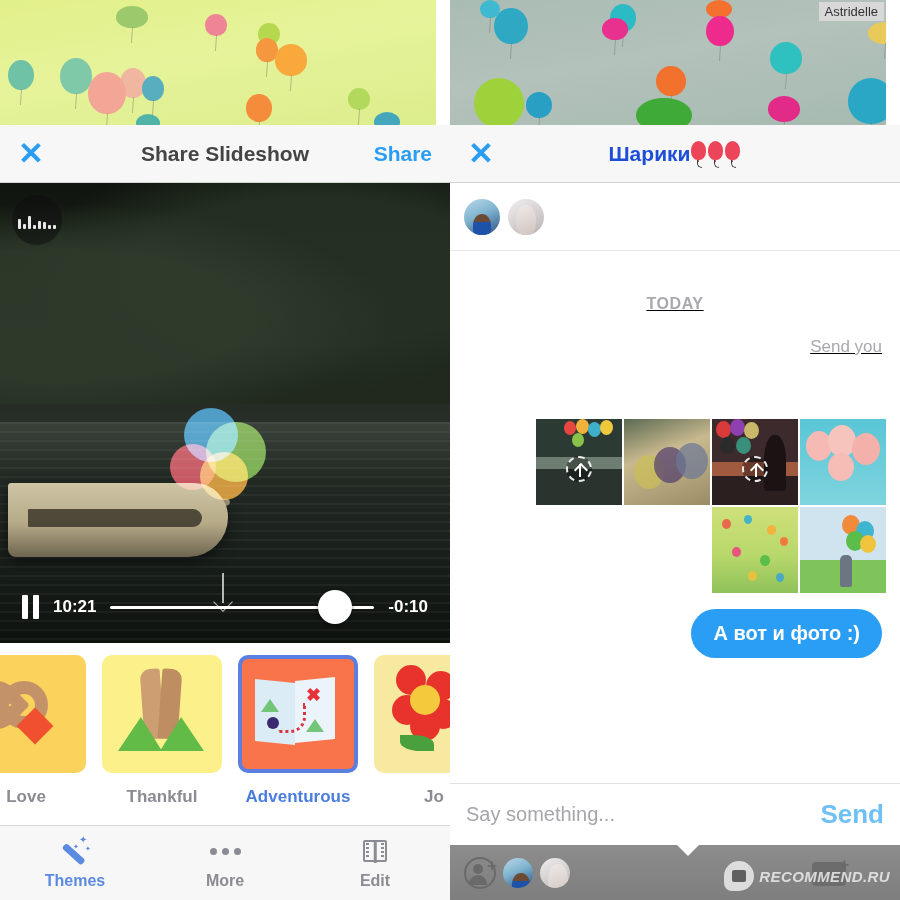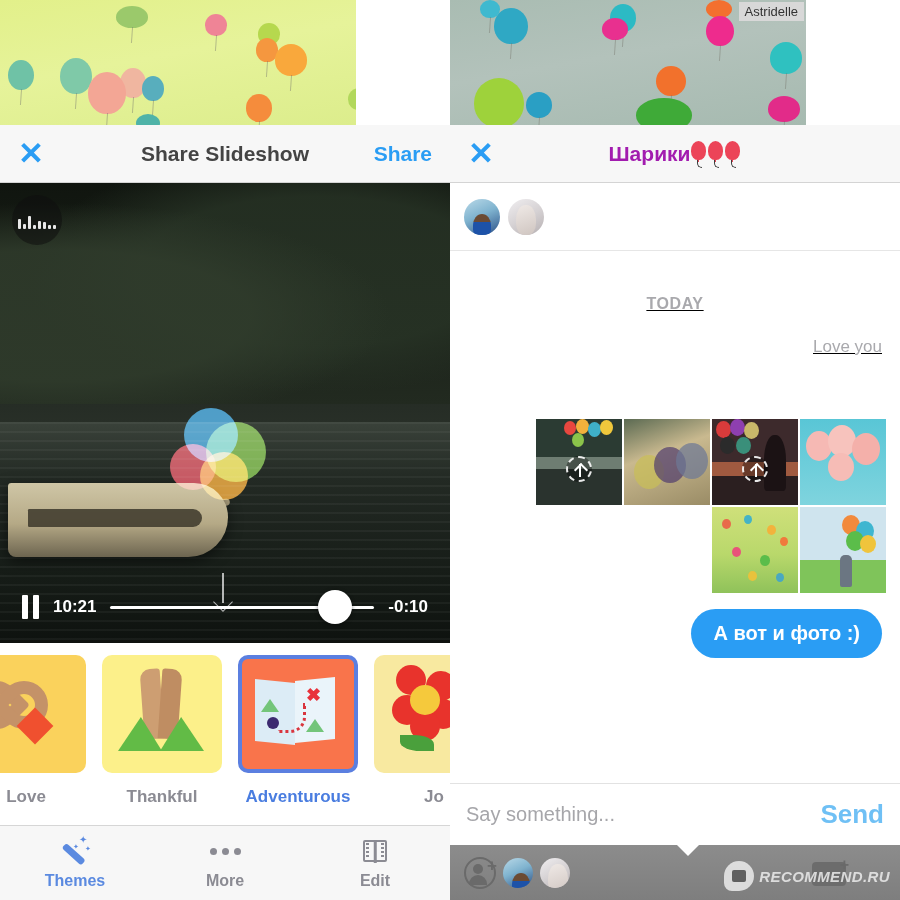--- a/index.html
+++ b/index.html
@@ -5,21 +5,21 @@
   * { box-sizing: border-box; margin: 0; padding: 0; }
   html, body {
     width: 900px; height: 900px;
     font-family: "Liberation Sans", sans-serif;
     overflow: hidden; background: #fff;
   }
   .screen { position: relative; width: 900px; height: 900px; display: flex; }
   .pane { position: relative; width: 450px; height: 900px; overflow: hidden; background:#fff; }
 
   
-  .photo-strip { position: relative; width: 356px; height: 125px; overflow: hidden; }
+  .photo-strip { position: relative; width: 436px; height: 125px; overflow: hidden; }
   .sky-left {
     background: linear-gradient(170deg,#e2f08a 0%, #e6f39a 45%, #dced8c 100%);
   }
   .sky-right {
     background: linear-gradient(170deg,#a9bcb2 0%, #b3c2bb 45%, #a6bab0 100%);
   }
   .bl { position: absolute; border-radius: 50% 50% 48% 48%; }
   .bl::after {
     content:""; position:absolute; left:50%; top:97%; width:1px; height:16px;
     background: rgba(120,120,110,.45); transform: translateX(-50%) rotate(4deg);
@@ -39,21 +39,21 @@
     position: absolute; left: 0; right: 0; text-align: center;
     font-size: 21px; font-weight: 700; color: #444;
     pointer-events: none;
   }
   .nav-right {
     margin-left: auto; color: #2a9df4; font-size: 21px; font-weight: 600;
     cursor: pointer; position: relative; z-index: 2;
   }
   .nav-title-ru {
     position: absolute; left: 0; right: 0; text-align: center;
-    font-size: 21px; font-weight: 700; color: #a21caf;
+    font-size: 21px; font-weight: 700; color: #1d4ed8;
     display: flex; align-items: center; justify-content: center; 
     pointer-events: none;
   }
   .balloon-emoji { position: relative; width: 17px; height: 30px; display:inline-block; }
   .balloon-emoji i {
     position:absolute; top:2px; left:1px; width:15px; height:19px;
     background:#ec4458; border-radius:50% 50% 45% 45%; display:block;
   }
   .balloon-emoji i::after{
     content:""; position:absolute; left:6px; top:18px; width:2px; height:3px;
@@ -479,21 +479,21 @@
       </div>
     </div>
 
     <div class="avatar-row">
       <div class="av av1"></div>
       <div class="av av2"></div>
     </div>
 
     <div class="chat">
       <div class="day-sep">TODAY</div>
-      <div class="from-you">Love you</div>
+      <div class="from-you">Send you</div>
 
       <div class="grid">
         <div class="row">
           <div class="ph" style="background:linear-gradient(180deg,#2b3b33 0 44%,#6e7d72 44% 58%,#2a332e 58% 100%);">
             <div style="position:absolute;left:28px;top:2px;width:12px;height:14px;background:#e8473f;border-radius:50%"></div>
             <div style="position:absolute;left:40px;top:0px;width:13px;height:15px;background:#f2b13c;border-radius:50%"></div>
             <div style="position:absolute;left:52px;top:3px;width:13px;height:15px;background:#3fb0c9;border-radius:50%"></div>
             <div style="position:absolute;left:64px;top:1px;width:13px;height:15px;background:#f0c83c;border-radius:50%"></div>
             <div style="position:absolute;left:36px;top:14px;width:12px;height:14px;background:#8bc34a;border-radius:50%"></div>
             <div class="up"></div>

